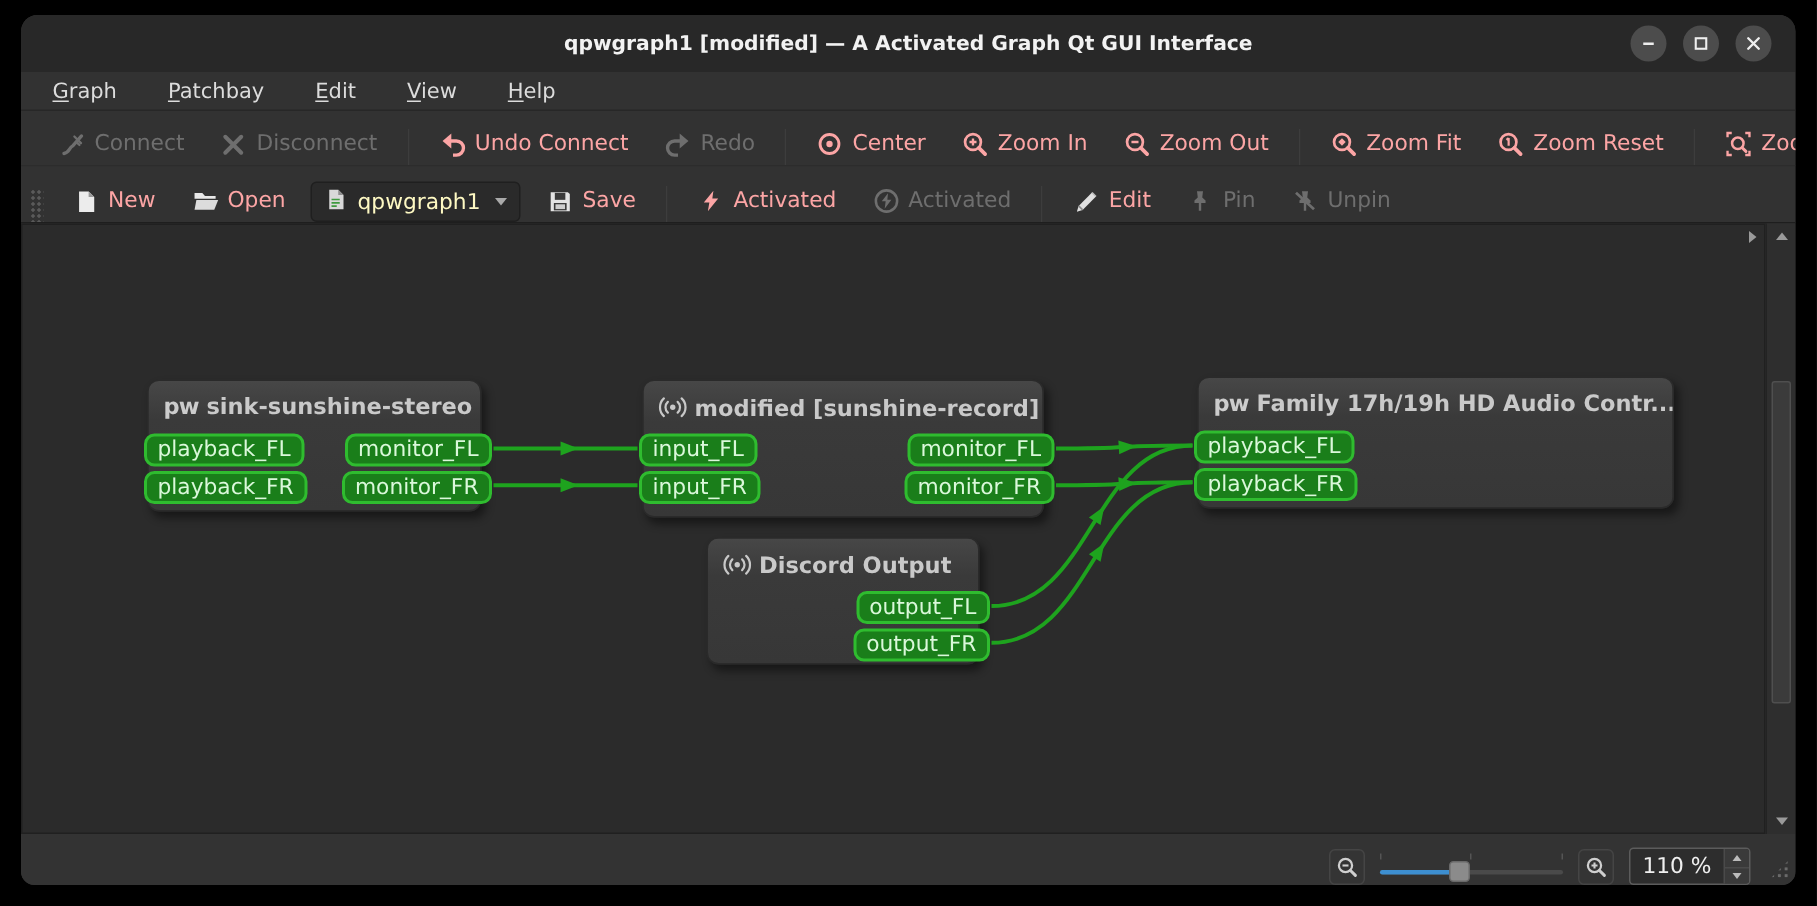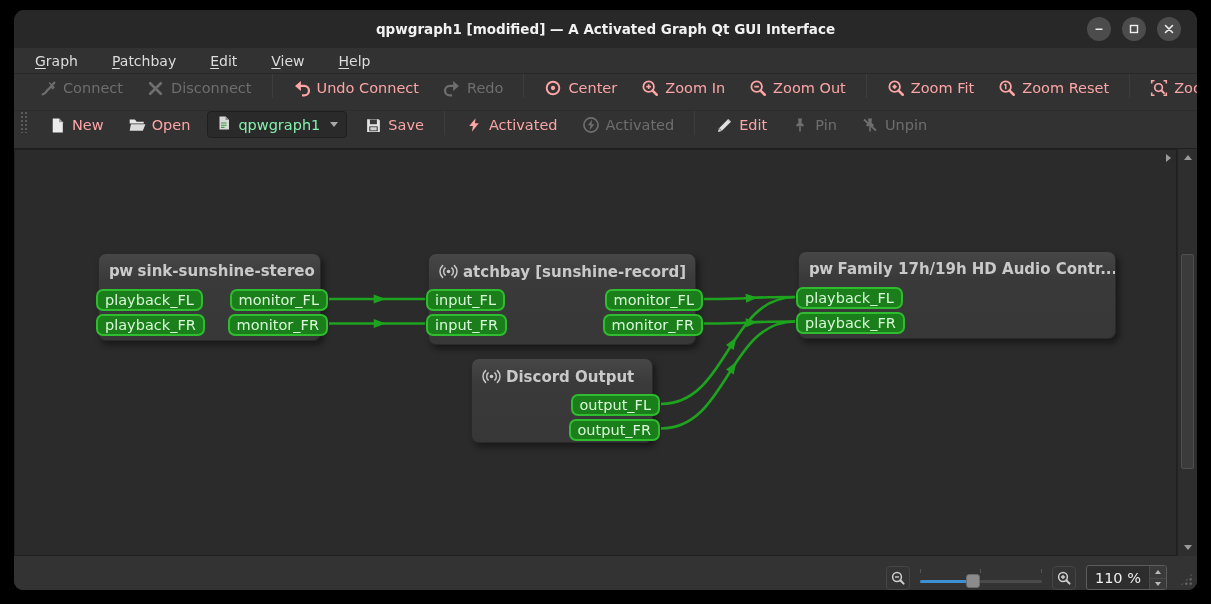--- a/index.html
+++ b/index.html
@@ -15,31 +15,31 @@
   .win-btns { margin-left:auto; display:flex; gap:11px; padding-right:16px; z-index:2; }
   .win-btn { width:24px; height:24px; border-radius:50%; background:#4c4c4c; display:flex; align-items:center; justify-content:center; color:#e8e8e8; cursor:pointer; }
   .win-btn svg { display:block; }
 
   
   .menubar { height:26px; background:#323232; display:flex; align-items:center; padding-left:12px; border-bottom:1px solid #272727; flex:none;gap:16px; }
   .menu-item { color:#dcdcdc; font-size:14px; padding:2px 9px; border-radius:3px; cursor:default; }
   .menu-item u { text-decoration:underline; text-underline-offset:2px; }
 
   
-  .toolbar { height:37px; background:#323232; display:flex; align-items:flex-start; gap:2px; padding:0 4px; flex:none; }
+  .toolbar { height:37px; background:#323232; display:flex; align-items:flex-end; gap:2px; padding:0 4px; flex:none; }
   .toolbar.tb1 { border-bottom:1px solid #2c2c2c; }
   .toolbar.tb2 { height:38px; border-bottom:1px solid #1e1e1e; }
   .tb-handle { width:9px; height:22px; margin:0 6px 0 2px;
     background-image:radial-gradient(circle, #5a5a5a 1px, transparent 1.2px);
     background-size:4px 4px; }
   .tb-sep { width:1px; height:24px; background:#262626; border-right:1px solid #3d3d3d; margin:0 7px; }
   .tb-btn { display:flex; align-items:center; gap:6px; padding:5px 11px; border-radius:4px; color:#fca5a5; font-size:14.5px; cursor:pointer; white-space:nowrap; }
   .tb-btn .tb-ic { display:flex; width:18px; height:18px; align-items:center; justify-content:center; }
   .tb-btn.disabled { color:#6e6e6e; cursor:default; }
-  .tb-combo { display:flex; align-items:center; gap:6px; background:#2a2a2a; border:1px solid #1f1f1f; border-radius:4px; height:27px; padding:0 8px; margin:0 4px; color:#86efac; font-size:14.5px; cursor:pointer; }
+  .tb-combo { display:flex; align-items:center; gap:6px; background:#2a2a2a; border:1px solid #1f1f1f; border-radius:4px; height:27px; padding:0 8px; margin:0 4px; color:#fef9c3; font-size:14.5px; cursor:pointer; }
   .combo-arrow { width:0; height:0; border-left:4.5px solid transparent; border-right:4.5px solid transparent; border-top:5px solid #a9a9a9; margin-left:4px; }
 
   
   .main-row { flex:1; display:flex; min-height:0; }
   .graph-col { flex:1; display:flex; flex-direction:row; min-width:0; }
   .viewport { flex:1; position:relative; background:#2b2b2b; border:1px solid #202020; overflow:hidden; }
   .links-svg { position:absolute; inset:0; width:100%; height:100%; }
 
   
   .node { position:absolute; border-radius:8px; background:linear-gradient(#474747,#3a3a3a 30%,#373737);
@@ -354,21 +354,21 @@
             <div class="port out" style="right: -8px; top: 59.5px;">monitor_FR</div>
           </div>
           <div class="node" style="left: 413px; top: 103px; width: 268px; height: 92px;">
             <div class="node-header">
               <span class="node-icon">
                 <svg width="19" height="19" viewBox="0 0 18 18">
                   <circle cx="9" cy="9" r="1.7" fill="#c8c8c8"></circle>
                   <path d="M5.9 5.6 a4.6 4.6 0 0 0 0 6.8 M3.4 3.4 a7.6 7.6 0 0 0 0 11.2 M12.1 5.6 a4.6 4.6 0 0 1 0 6.8 M14.6 3.4 a7.6 7.6 0 0 1 0 11.2" fill="none" stroke="#c8c8c8" stroke-width="1.4" stroke-linecap="round"></path>
                 </svg>
               </span>
-              <span class="node-title">atchbay [sunshine-record]</span>
+              <span class="node-title">modified [sunshine-record]</span>
             </div>
             <div class="port in" style="left: -3px; top: 35px;">input_FL</div>
             <div class="port in" style="left: -3px; top: 59.5px;">input_FR</div>
             <div class="port out" style="right: -8px; top: 35px;">monitor_FL</div>
             <div class="port out" style="right: -8px; top: 59.5px;">monitor_FR</div>
           </div>
           <div class="node" style="left: 783px; top: 101px; width: 318px; height: 88px;">
             <div class="node-header">
               <span class="pw-glyph node-icon">pw</span>
               <span class="node-title">Family 17h/19h HD Audio Contr...</span>

